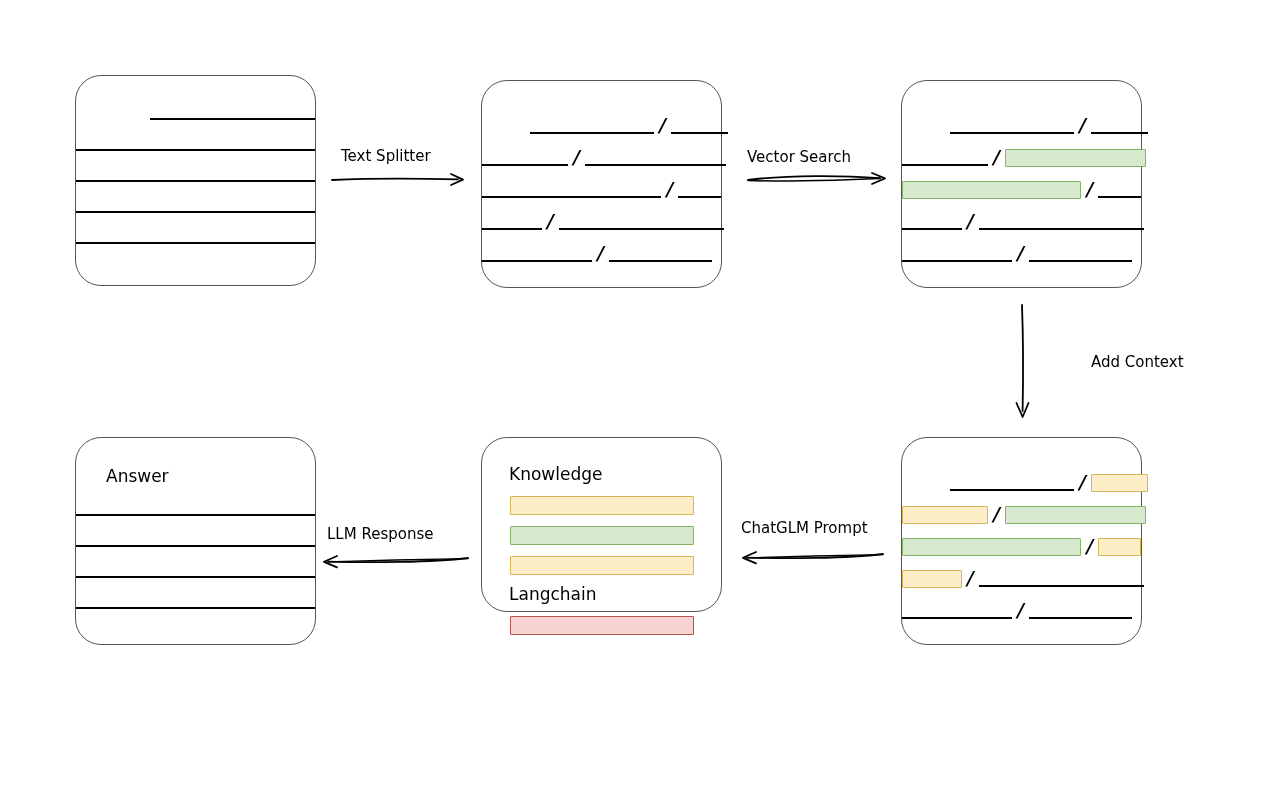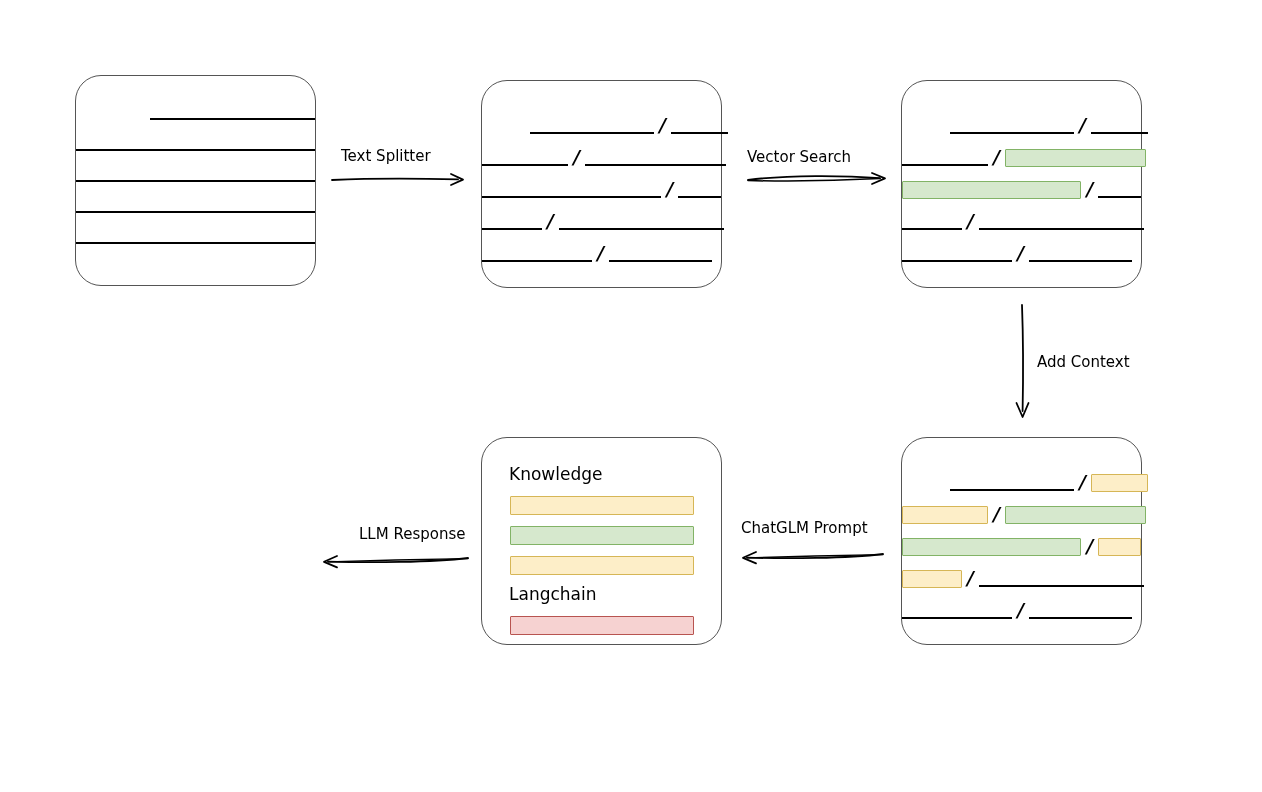--- a/index.html
+++ b/index.html
@@ -204,21 +204,21 @@
           <div class="seg-line" style="flex: 0 0 auto; width: 69%;"></div>
         </div>
         <div class="row" style="top: 162px;">
           <div class="seg-line" style="flex: 0 0 auto; width: 46%;"></div>
           <span class="slash">/</span>
           <div class="seg-line" style="flex: 0 0 auto; width: 43%;"></div>
         </div>
       </div>
   </div>
 
-  <div class="arrow-label" style="left:1037px; top:353px;text-align:center;">Add Context</div>
+  <div class="arrow-label" style="left:1091px; top:353px;text-align:center;">Add Context</div>
   <svg class="arrow-svg" style="left:1008px; top:303px;" width="30" height="118" viewBox="0 0 30 118">
     <path d="M14,2 C15.4,40 15.2,78 14.6,108" fill="none" stroke="#000" stroke-width="1.8" stroke-linecap="round"></path>
     <path d="M8.5,100 L14.6,114 L20.5,100" fill="none" stroke="#000" stroke-width="1.8" stroke-linejoin="round" stroke-linecap="round"></path>
   </svg>
 
   <div class="doc-box" style="left:901px; top:437px; width:241px; height:208px;">
     <div class="rows" style="padding:0 22px;" id="ctx-rows">
         <div class="row" style="top: 34px;">
           <div style="width: 20%; flex: 0 0 auto;"></div>
           <div class="seg-line" style="flex: 0 0 auto; width: 52%;"></div>
@@ -248,31 +248,40 @@
       </div>
   </div>
 
   <div class="arrow-label" style="left:741px; top:519px;">ChatGLM Prompt</div>
   <svg class="arrow-svg" style="left:737px; top:544px;" width="150" height="26" viewBox="0 0 150 26">
     <path d="M146,10 C110,14.4 50,14.8 10,13.6" fill="none" stroke="#000" stroke-width="1.8" stroke-linecap="round"></path>
     <path d="M146,10.6 C108,11.2 48,12.6 10,13.9" fill="none" stroke="#000" stroke-width="1.4" stroke-linecap="round"></path>
     <path d="M19,8 L6,13.8 L19,19.4" fill="none" stroke="#000" stroke-width="1.8" stroke-linejoin="round" stroke-linecap="round"></path>
   </svg>
 
-  <div class="doc-box" style="left:481px; top:437px; width:241px; height:208px;">
+  <div class="doc-box" style="left:481px; top:437px; width:241px; height:175px;">
     <div class="box-heading" style="left:27px; top:26px;">Knowledge</div>
     <div class="bar yellow" style="left:28px; top:58px; width:184px;"></div>
     <div class="bar green" style="left:28px; top:88px; width:184px;"></div>
     <div class="bar yellow" style="left:28px; top:118px; width:184px;"></div>
     <div class="box-heading" style="left:27px; top:146px;">Langchain</div>
     <div class="bar red" style="left:28px; top:178px; width:184px;"></div>
   </div>
 
-  <div class="arrow-label" style="left:327px; top:525px;margin-left:32px;">LLM Response</div>
+  <div class="arrow-label" style="left:327px; top:525px;">LLM Response</div>
   <svg class="arrow-svg" style="left:316px; top:548px;" width="156" height="26" viewBox="0 0 156 26">
     <path d="M152,10 C116,14.4 54,14.8 12,13.6" fill="none" stroke="#000" stroke-width="1.8" stroke-linecap="round"></path>
     <path d="M152,10.6 C114,11.2 52,12.6 12,13.9" fill="none" stroke="#000" stroke-width="1.4" stroke-linecap="round"></path>
     <path d="M21,8 L8,13.8 L21,19.4" fill="none" stroke="#000" stroke-width="1.8" stroke-linejoin="round" stroke-linecap="round"></path>
   </svg>
 
+  <div class="doc-box" style="left:75px; top:437px; width:241px; height:208px;">
+    <div class="box-heading" style="left:30px; top:28px;">Answer</div>
+    <div class="rows" style="padding:0 32px;" id="ans-rows">
+        <div class="ans-line" style="top: 76px; left: 0px; width: 100%;"></div>
+        <div class="ans-line" style="top: 107px; left: 0px; width: 100%;"></div>
+        <div class="ans-line" style="top: 138px; left: 0px; width: 100%;"></div>
+        <div class="ans-line" style="top: 169px; left: 0px; width: 100%;"></div>
+      </div>
+  </div>
 
 
 </div>
 
 </body></html>

